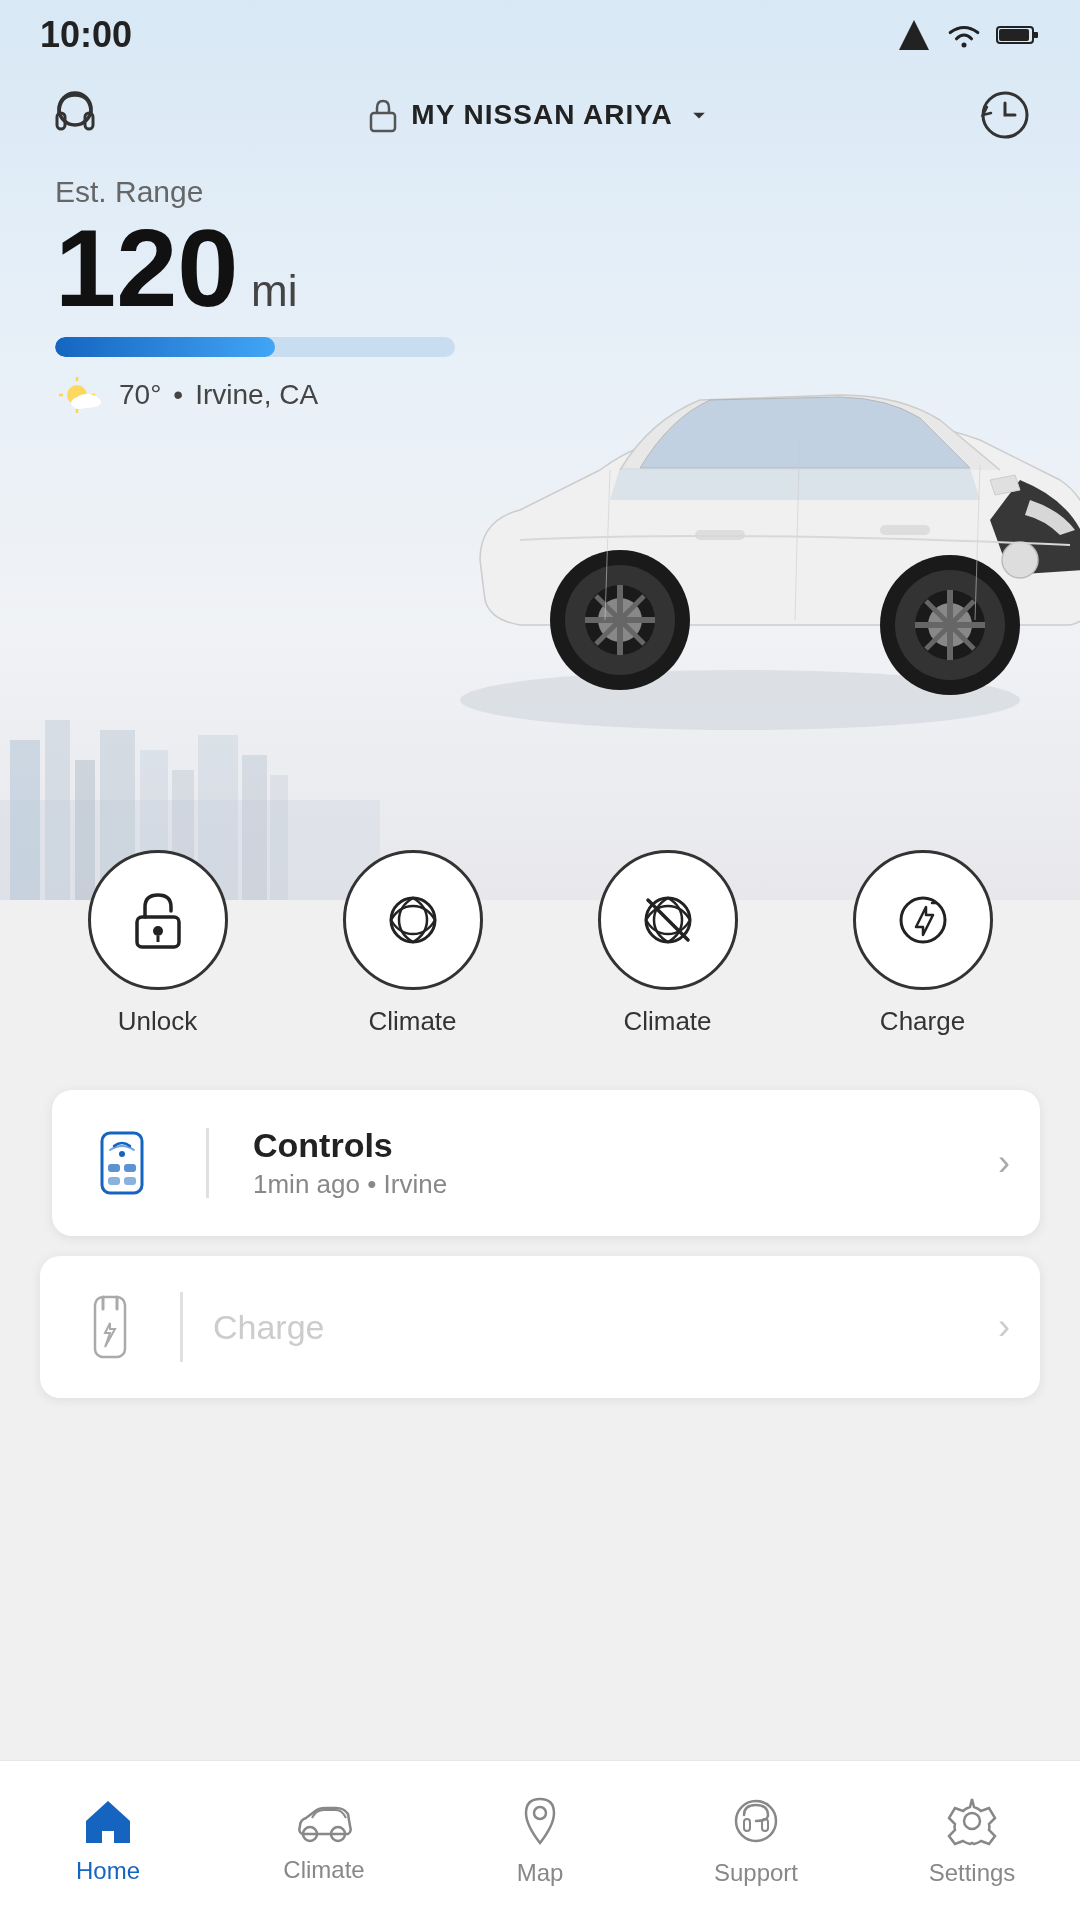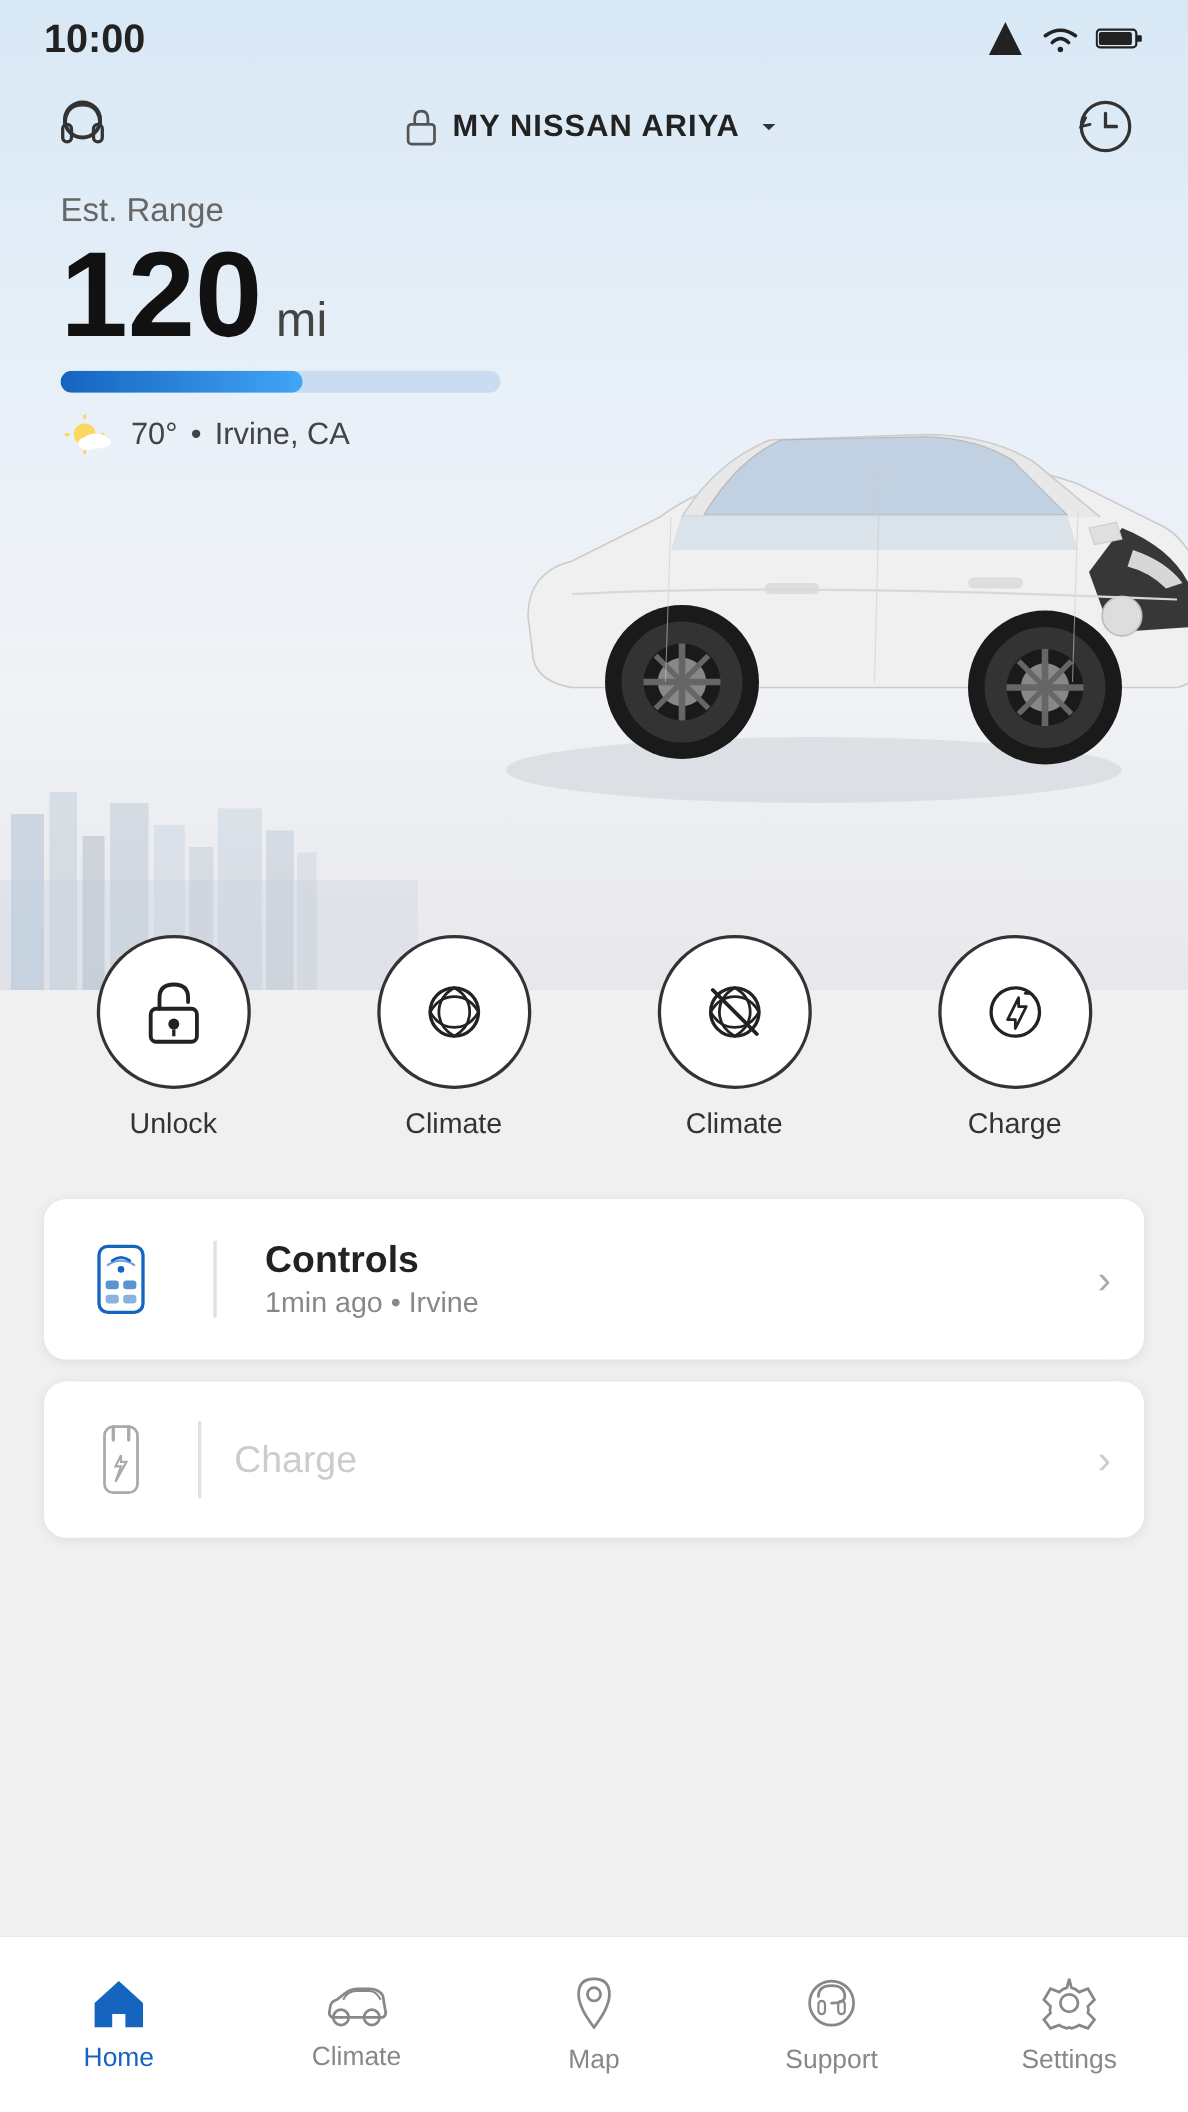--- a/index.html
+++ b/index.html
@@ -190,20 +190,21 @@
     }
     .card {
       background: white;
       border-radius: 20px;
       padding: 36px 30px;
       display: flex;
       align-items: center;
       gap: 44px;
       margin-bottom: 20px;
       box-shadow: 0 2px 12px rgba(0,0,0,0.08);
+      margin-left: 12px;
     }
     .card-icon-container {
       width: 80px;
       display: flex;
       align-items: center;
       justify-content: center;
       flex-shrink: 0;
     }
     .card-divider {
       width: 3px;

